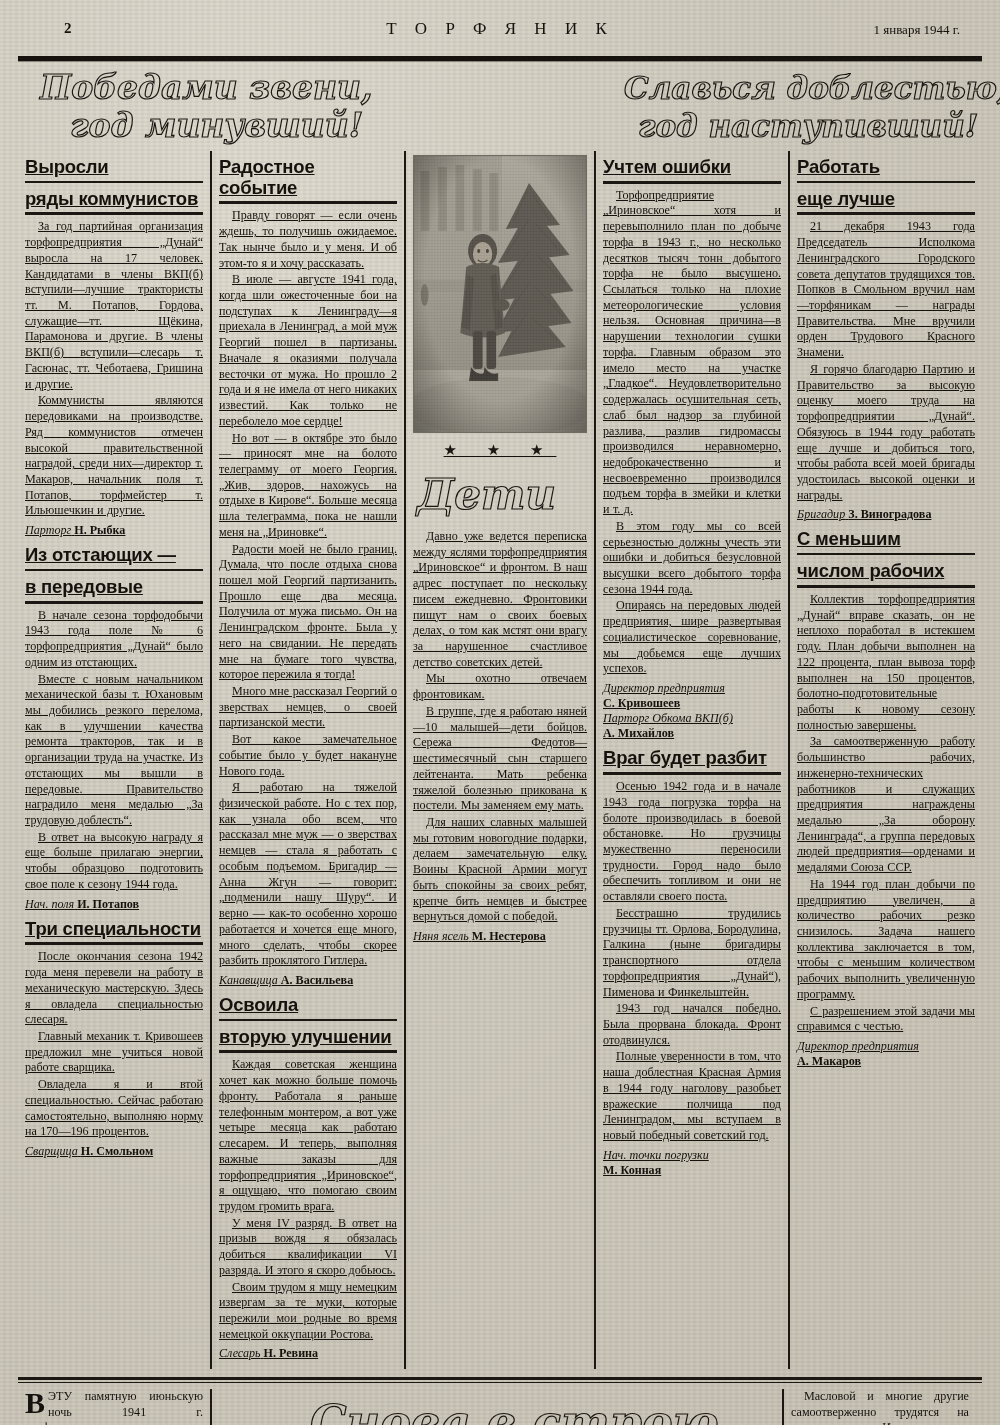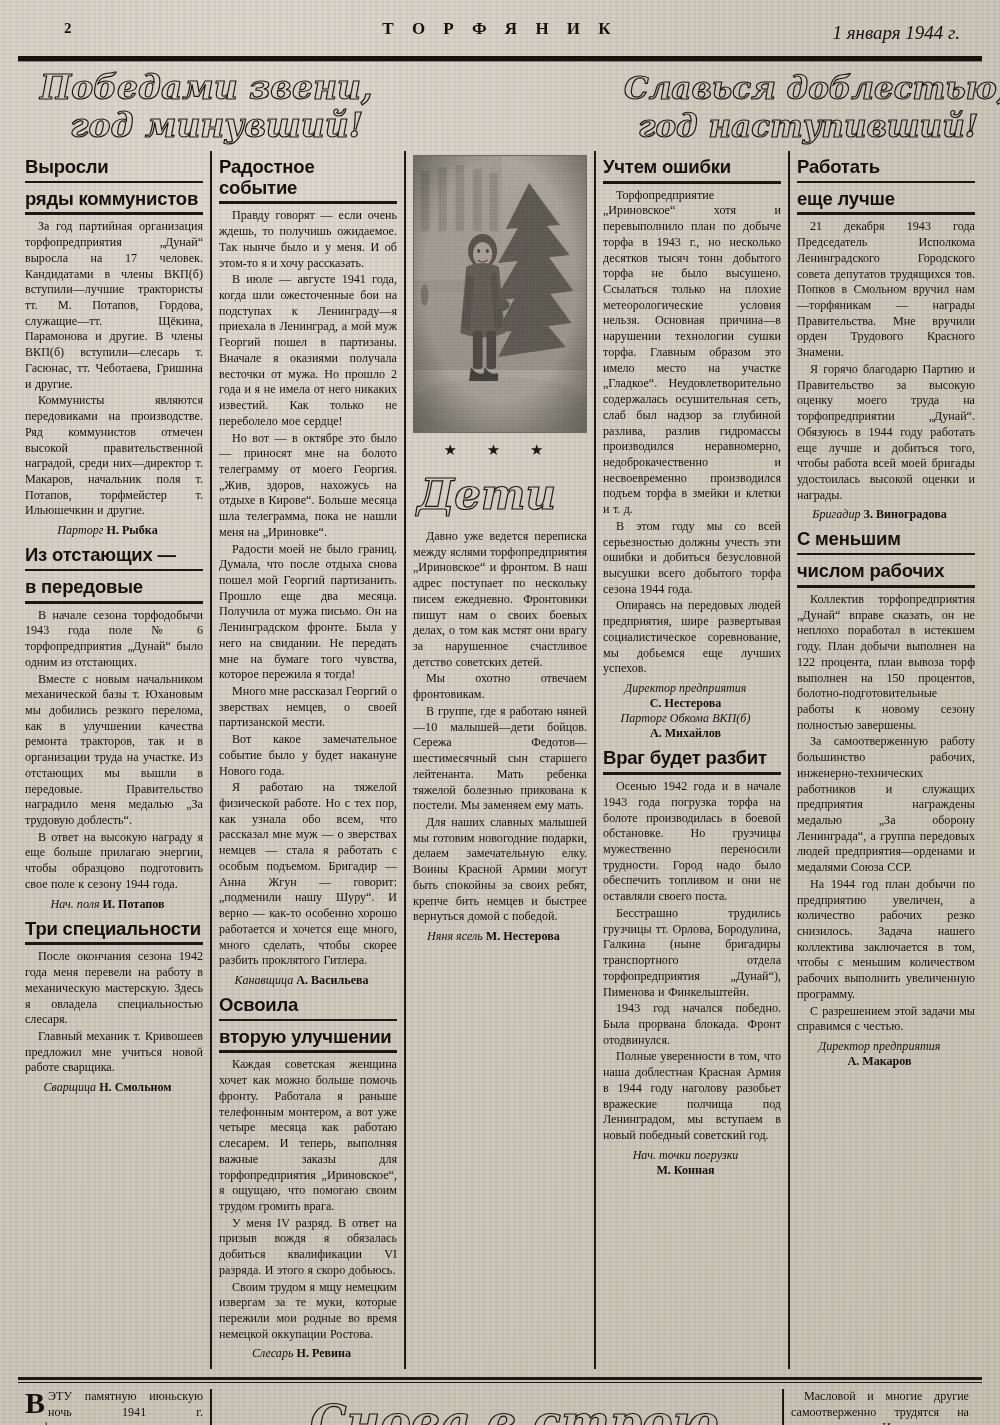--- a/index.html
+++ b/index.html
@@ -19,61 +19,61 @@
       repeating-linear-gradient(90deg,rgba(255,255,255,.04) 0 3px,rgba(0,0,0,.018) 3px 6px),
       radial-gradient(ellipse at 25% 15%,#ddd8cc 0%,#cdc8bb 45%,#c3bdae 100%);
     pointer-events:none;
   }
   .sheet{position:absolute;inset:0;padding:0 18px;box-sizing:border-box;}
 
   
   .masthead{position:relative;height:40px;margin-top:14px;}
   .mh-page{position:absolute;left:46px;top:6px;font-size:15px;font-weight:bold;}
   .mh-title{position:absolute;left:0;right:0;top:5px;text-align:center;
-     font-size:17px;font-weight:bold;letter-spacing:7px;}
-  .mh-date{position:absolute;right:22px;top:8px;font-size:19px;font-style:italic;}
+     font-size:17px;font-weight:normal;letter-spacing:7px;}
+  .mh-date{position:absolute;right:22px;top:8px;font-size:13px;}
   .rule-thick{height:5px;background:#16130f;margin-top:2px;
      box-shadow:0 1px 0 rgba(0,0,0,.35);}
 
   
   .banner-row{position:relative;height:88px;}
   .banner{position:absolute;top:2px;width:380px;height:84px;}
   .banner.left{left:12px;text-align:center;}
   .banner.right{left:602px;}
   .banner svg{width:100%;height:100%;}
   .script-txt{
     font-family:"DejaVu Serif",serif;
     font-style:italic;font-weight:bold;
     fill:none;stroke:#1a1713;stroke-width:1.2;
     paint-order:stroke;
   }
 
   
-  .cols{position:relative;display:flex;gap:0;margin-top:2px;}
+  .cols{position:relative;display:flex;gap:0;margin-top:2px;text-decoration:underline;}
   .col{width:192px;padding:0 7px;box-sizing:border-box;position:relative;}
   .col.c3{width:188px;}
   .vline{width:2px;background:#1b1814;margin-top:0;}
   .vline.tall{align-self:stretch;}
 
   h2.head{
     font-family:"Liberation Sans",sans-serif;
     font-weight:bold;font-size:18.5px;line-height:1.12;
     margin:6px 0 0 0;letter-spacing:-.2px;
   }
   h2.head .l{display:block;}
   .head-rule{height:3px;background:#1b1814;margin:3px 0 4px 0;}
   .head-rule.thin{height:2px;}
 
   p.body{
     font-size:12.1px;line-height:1.30;text-align:justify;
     margin:0 0 1px 0;text-indent:13px;
     hyphens:auto;word-spacing:.4px;
   }
   p.body.noind{text-indent:0;}
-  .sig{font-size:12.1px;text-align:center;margin:4px 13px 7px 0;line-height:1.25;}
+  .sig{font-size:12.1px;text-align:left;margin:4px 13px 7px 0;line-height:1.25;}
   .sig i{font-style:italic;}
   .sig .nm{font-weight:bold;font-style:normal;}
 
   
   .photo{
     width:100%;height:278px;margin:4px 0 8px 0;
     position:relative;overflow:hidden;
     background:#8d8madd;
     filter:contrast(1.05);
   }
@@ -161,20 +161,21 @@
         <i>Нач. поля</i>
         <span class="nm">И. Потапов</span>
       </div>
 
       <h2 class="head">
         <span class="l">Три специальности</span>
       </h2>
       <div class="head-rule"></div>
       <p class="body">После окончания сезона 1942 года меня перевели на работу в механическую мастерскую. Здесь я овладела специальностью слесаря.</p>
       <p class="body">Главный механик т. Кривошеев предложил мне учиться новой работе сварщика.</p>
+      <p class="body">Овладела я и втой специальностью. Сейчас работаю самостоятельно, выполняю норму на 170—196 процентов.</p>
       <div class="sig">
         <i>Сварщица</i>
         <span class="nm">Н. Смольном</span>
       </div>
     </div>
 
     <div class="vline tall"></div>
 
     <div class="col">
       <h2 class="head">
@@ -304,21 +305,21 @@
     <div class="col">
       <h2 class="head">
         <span class="l">Учтем ошибки</span>
       </h2>
       <div class="head-rule"></div>
       <p class="body">Торфопредприятие „Ириновское“ хотя и перевыполнило план по добыче торфа в 1943 г., но несколько десятков тысяч тонн добытого торфа не было высушено. Ссылаться только на плохие метеорологические условия нельзя. Основная причина—в нарушении технологии сушки торфа. Главным образом это имело место на участке „Гладкое“. Неудовлетворительно содержалась осушительная сеть, слаб был надзор за глубиной разлива, разлив гидромассы производился неравномерно, недоброкачественно и несвоевременно производился подъем торфа в змейки и клетки и т. д.</p>
       <p class="body">В этом году мы со всей серьезностью должны учесть эти ошибки и добиться безусловной высушки всего добытого торфа сезона 1944 года.</p>
       <p class="body">Опираясь на передовых людей предприятия, шире развертывая социалистическое соревнование, мы добьемся еще лучших успехов.</p>
       <div class="sig">
         <div><i>Директор предприятия</i></div>
-        <div><span class="nm">С. Нестерова</span></div>
+        <div><span class="nm">С. Кривошеев</span></div>
         <div><i>Парторг Обкома ВКП(б)</i></div>
         <div><span class="nm">А. Михайлов</span></div>
       </div>
 
       <h2 class="head">
         <span class="l">Враг будет разбит</span>
       </h2>
       <div class="head-rule"></div>
       <p class="body">Осенью 1942 года и в начале 1943 года погрузка торфа на болоте производилась в боевой обстановке. Но грузчицы мужественно переносили трудности. Город надо было обеспечить топливом и они не оставляли своего поста.</p>
       <p class="body">Бесстрашно трудились грузчицы тт. Орлова, Бородулина, Галкина (ныне бригадиры транспортного отдела торфопредприятия „Дунай“), Пименова и Финкельштейн.</p>

